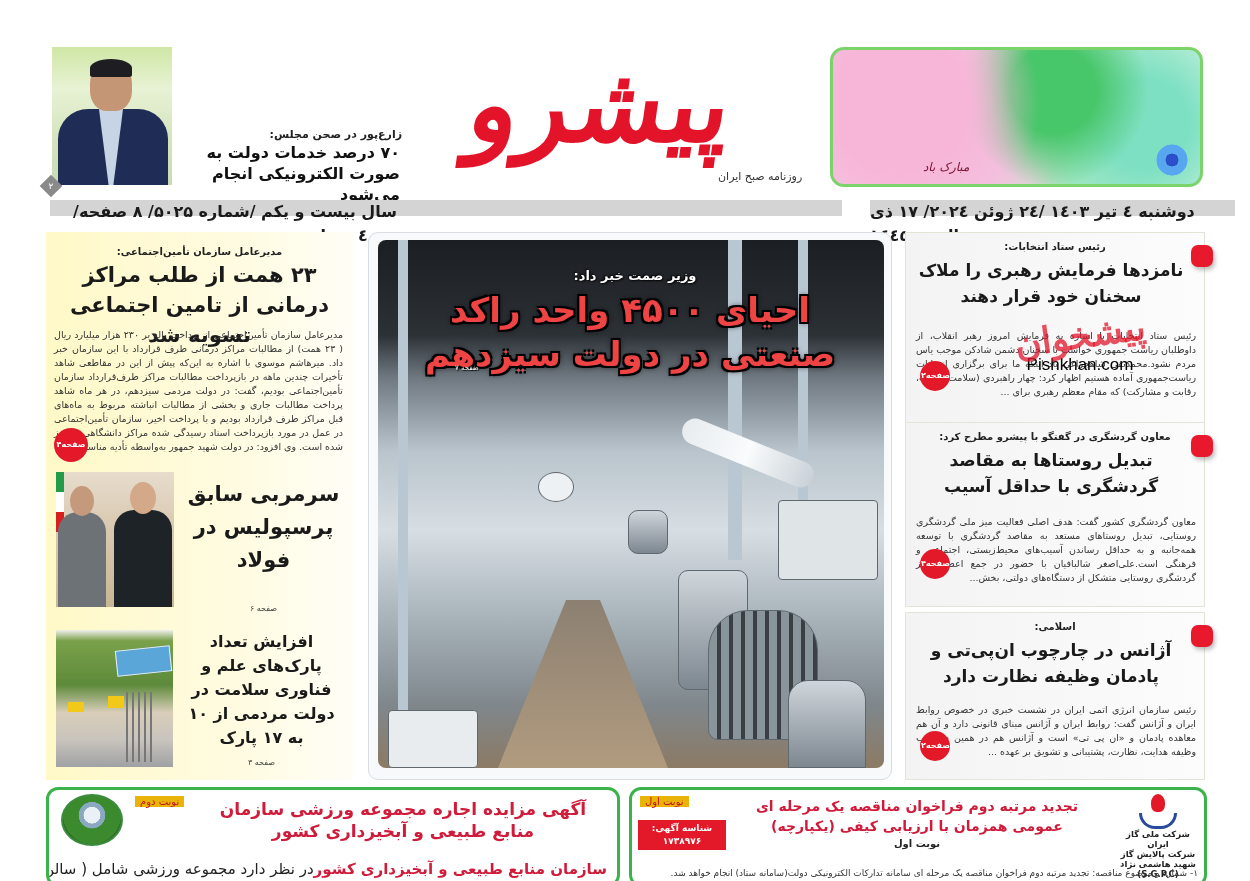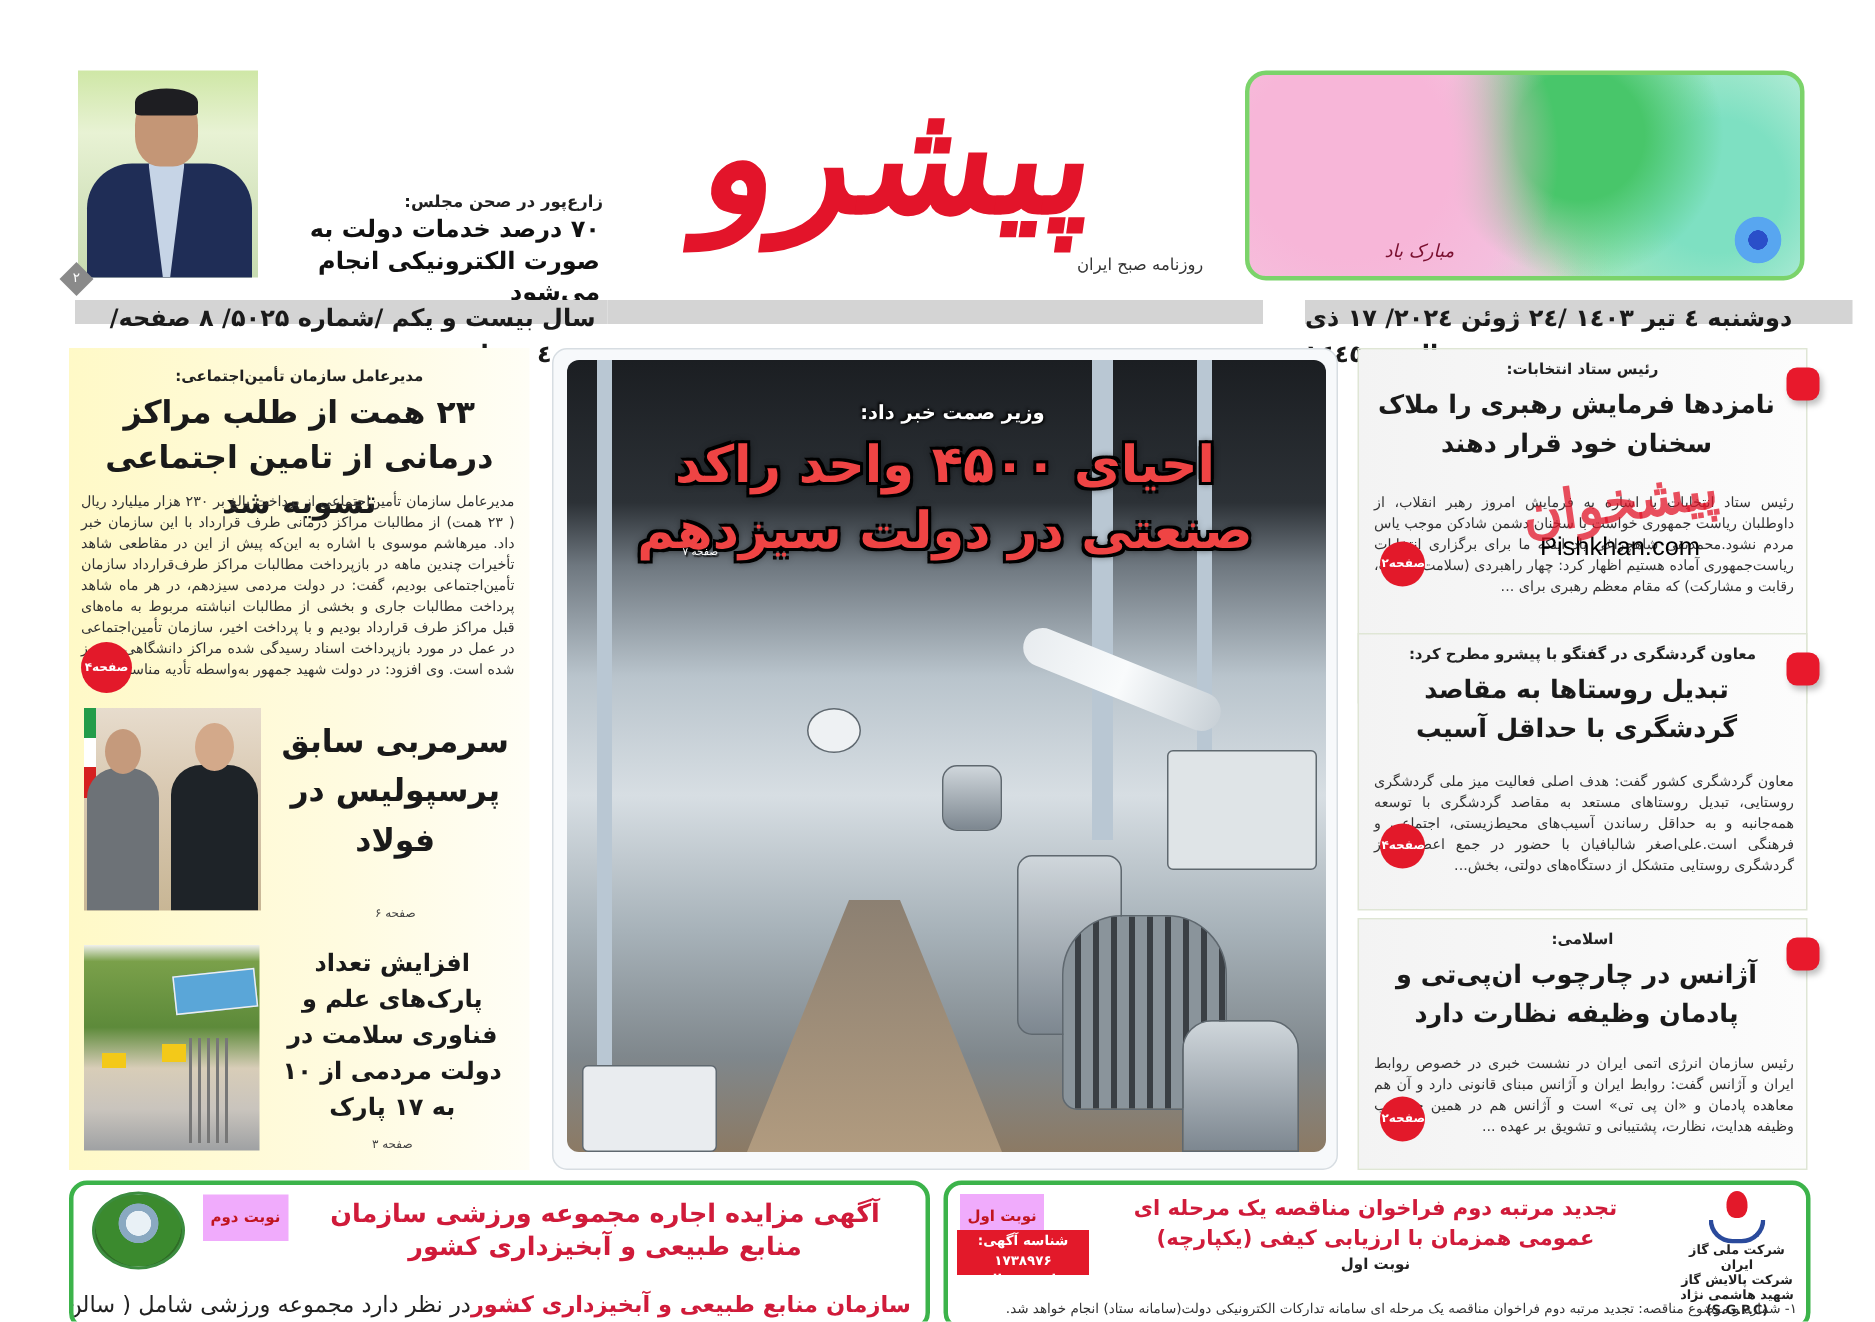--- a/index.html
+++ b/index.html
@@ -116,21 +116,21 @@
   .park-headline { position: absolute; left: 136px; right: 12px; top: 398px; font-size: 16px; line-height: 24px; font-weight: bold; text-align: center; color: #1a1a1a; }
   .park-page { position: absolute; left: 136px; right: 12px; top: 526px; font-size: 8px; text-align: center; color: #444; }
 
   
   .ad { top: 787px; height: 100px; border: 3px solid #3cb34a; border-radius: 12px; background: #fff; overflow: hidden; }
   .ad-left { left: 46px; width: 574px; }
   .ad-right { left: 629px; width: 578px; }
 
   .ad-logo-nat { position: absolute; left: 12px; top: 4px; width: 62px; height: 52px; border-radius: 50%; border: 2px solid #3c8c3f;
     background: radial-gradient(ellipse at 50% 40%, #e9f1f6 0 20%, #8aa9c1 21% 32%, #3b8a2e 33% 70%, #2f6d26 71%); }
-  .ad-badge-y { position: absolute; background: #f0abfc; color: #c0151f; font-size: 10px; font-weight: bold; padding: 10px 5px; }
+  .ad-badge-y { position: absolute; background: #eab308; color: #c0151f; font-size: 10px; font-weight: normal; padding: 0 5px; }
   .ad-left .ad-badge-y { left: 86px; top: 6px; }
   .ad-left-title { position: absolute; left: 150px; right: 10px; top: 8px; font-size: 17px; line-height: 22px; font-weight: bold; text-align: center; color: #d01b3a; }
   .ad-left-body { position: absolute; left: 8px; right: 10px; top: 68px; font-size: 15px; line-height: 22px; text-align: right; color: #222; white-space: nowrap; }
   .ad-left-body .red { color: #d01b3a; font-weight: bold; }
 
   .ad-right .ad-badge-y { left: 8px; top: 6px; }
   .ad-redbox { position: absolute; left: 6px; top: 30px; width: 88px; height: 30px; background: #e3192a; color: #fff; font-size: 9px; font-weight: bold; text-align: center; line-height: 13px; padding-top: 2px; }
   .ad-right-title { position: absolute; left: 110px; width: 350px; top: 6px; font-size: 14px; line-height: 20px; font-weight: bold; text-align: center; color: #d01b3a; }
   .ad-right-sub { position: absolute; left: 110px; width: 350px; top: 48px; font-size: 10px; font-weight: bold; text-align: center; color: #222; }
   .ad-right-company { position: absolute; right: 6px; top: 4px; width: 80px; text-align: center; }

